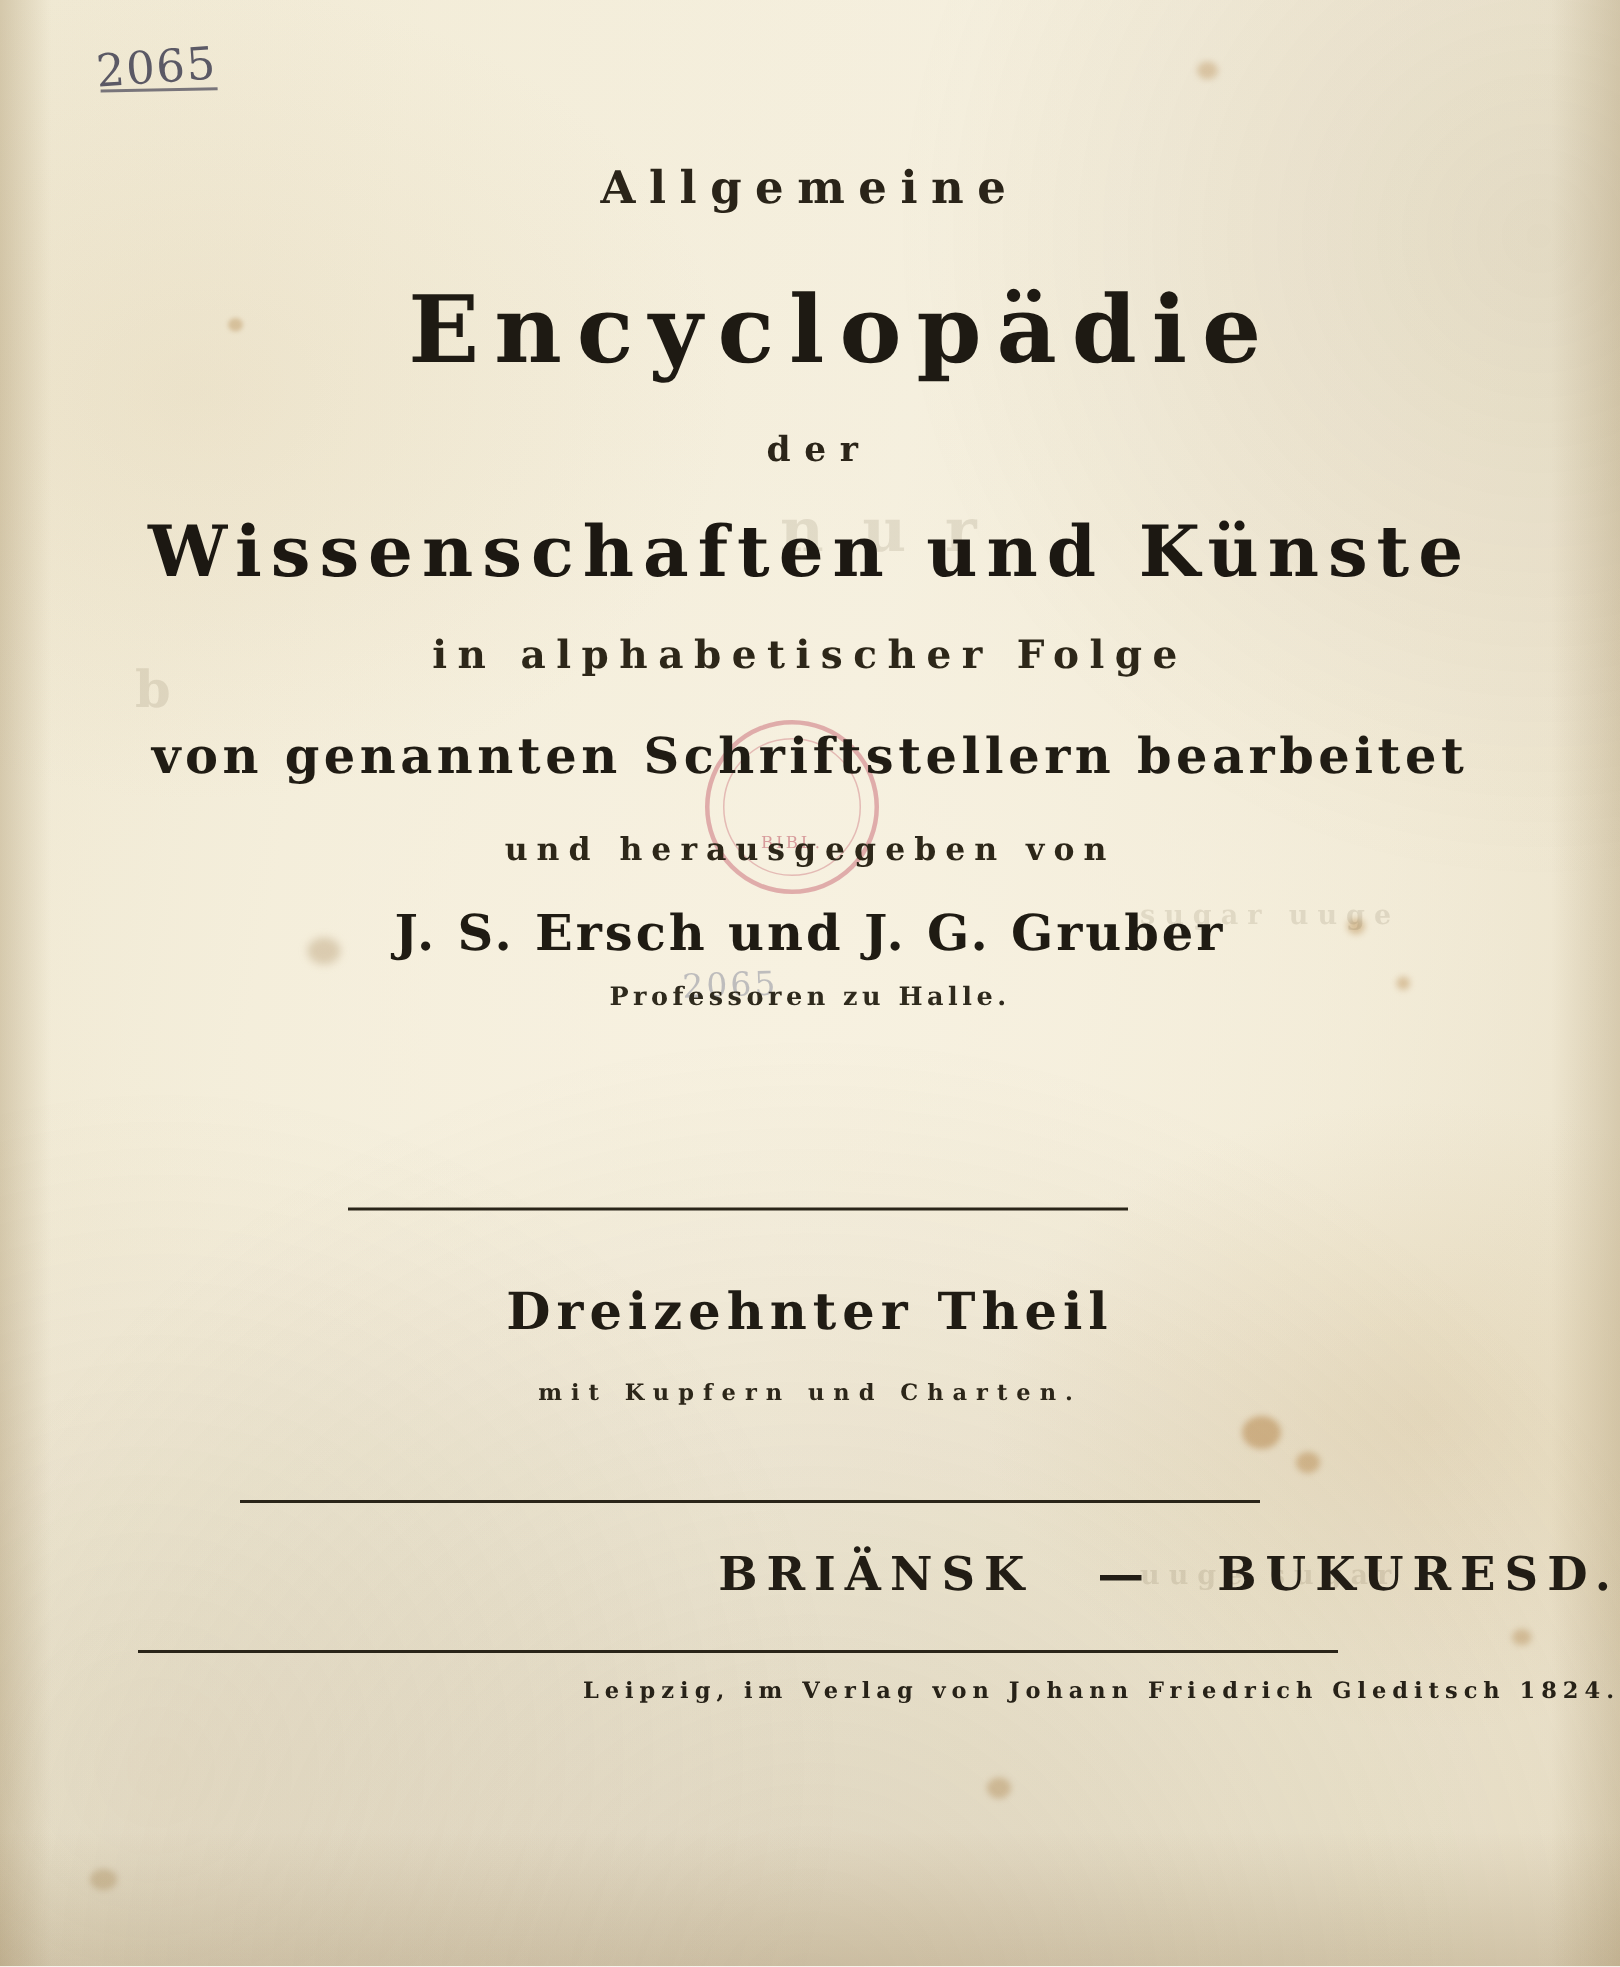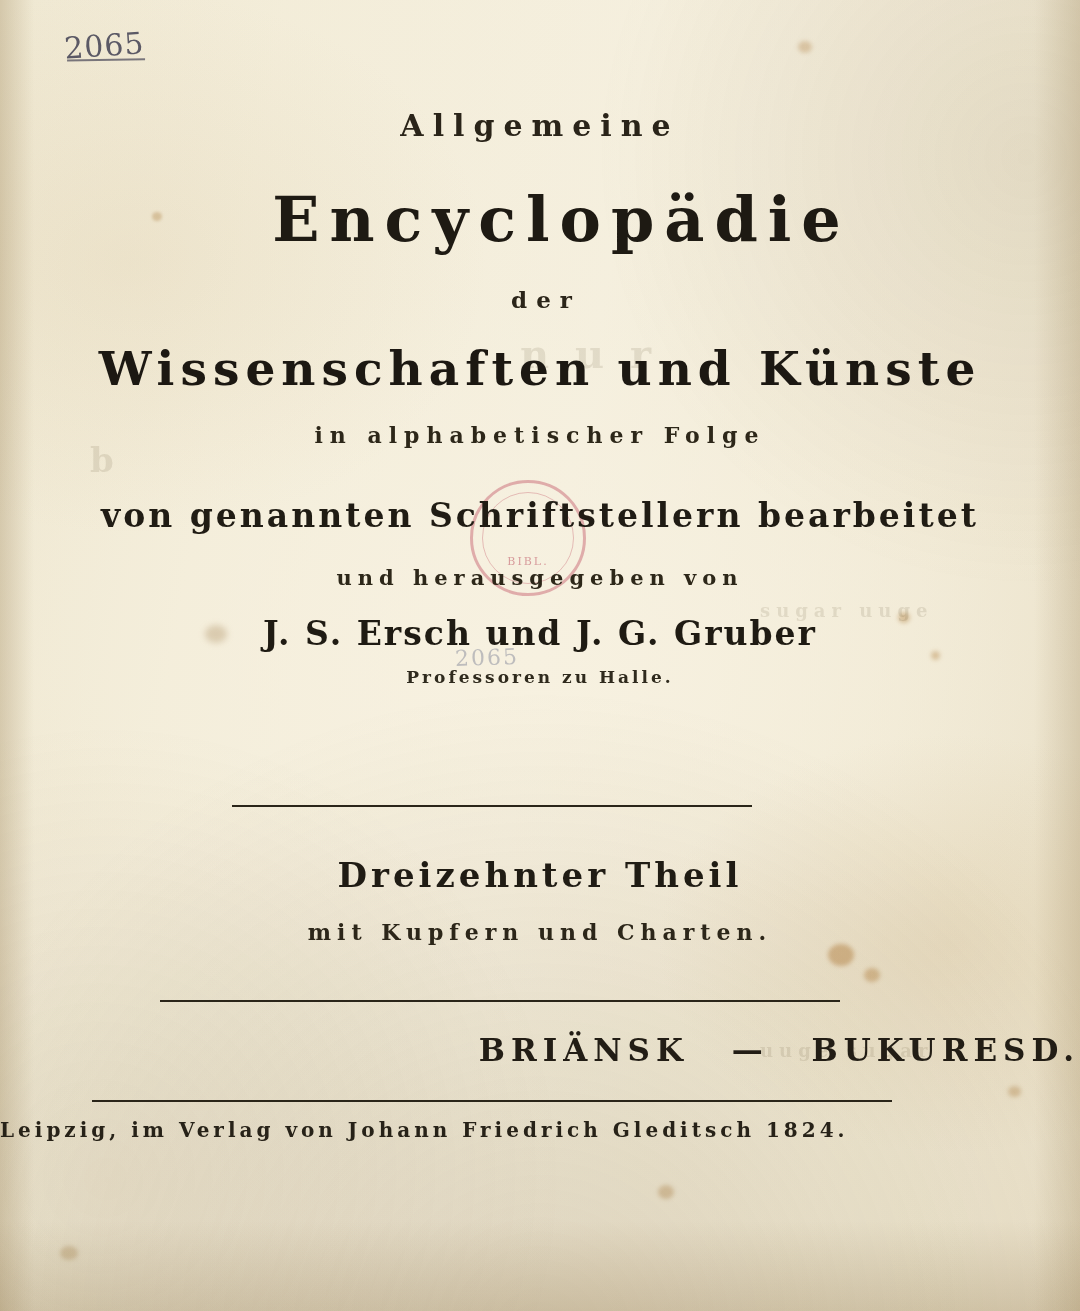--- a/index.html
+++ b/index.html
@@ -108,23 +108,23 @@
     margin-left: 12px;
   }
   .l-wissenschaften {
     font-size: 47px;
     letter-spacing: 6px;
     font-weight: 700;
     margin-bottom: 26px;
     color: #1c1812;
   }
   .l-alphabet {
-    font-size: 22px;
+    font-size: 26px;
     letter-spacing: 7px;
-    margin-bottom: 48px;
+    margin-bottom: 32px;
     color: #2d2719;
   }
   .l-vongenannten {
     font-size: 33px;
     letter-spacing: 3px;
     font-weight: 700;
     margin-bottom: 30px;
     color: #201c14;
   }
   .l-herausgegeben {
@@ -165,21 +165,21 @@
     text-align: center;
   }
   .l-part {
     font-size: 34px;
     letter-spacing: 4px;
     font-weight: 700;
     margin-bottom: 18px;
     color: #201c14;
   }
   .l-plates {
-    font-size: 22px;
+    font-size: 15px;
     letter-spacing: 6px;
     color: #2c2619;
     margin-top: 24px;
   }
 
   
   .range-line {
     position: absolute;
     left: 4px; right: 0;
     top: 1032px;
@@ -189,22 +189,22 @@
     font-weight: 600;
     color: #221d15;
   }
   .range-line .dash { padding: 0 26px; }
 
   
   .imprint {
     position: absolute;
     left: 0; right: 0;
     top: 1118px;
-    text-align: left;
-    font-size: 20px;
+    text-align: right;
+    font-size: 15px;
     letter-spacing: 4px;
     color: #272218;
     font-weight: 600;
   }
 
   
   .stamp {
     position: absolute;
     left: 470px;
     top: 480px;

